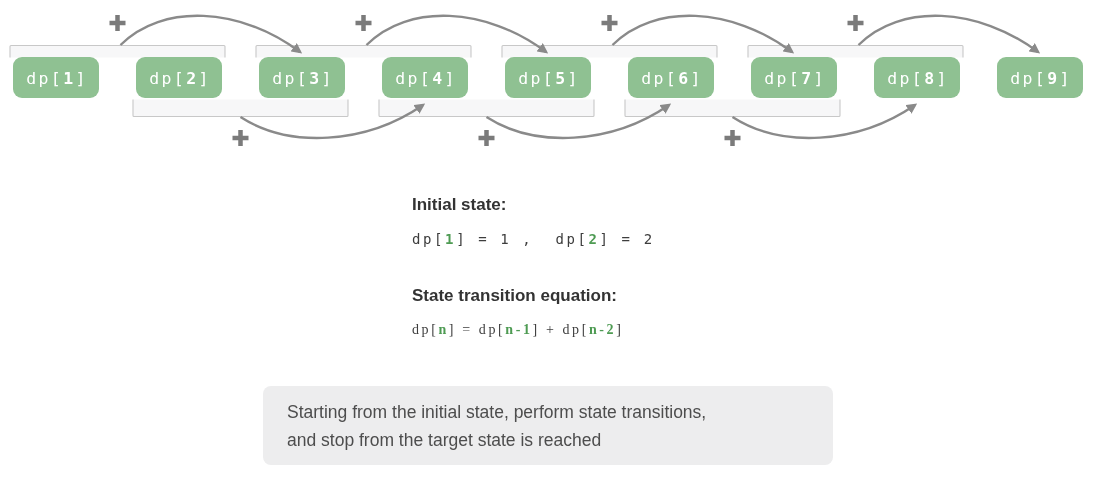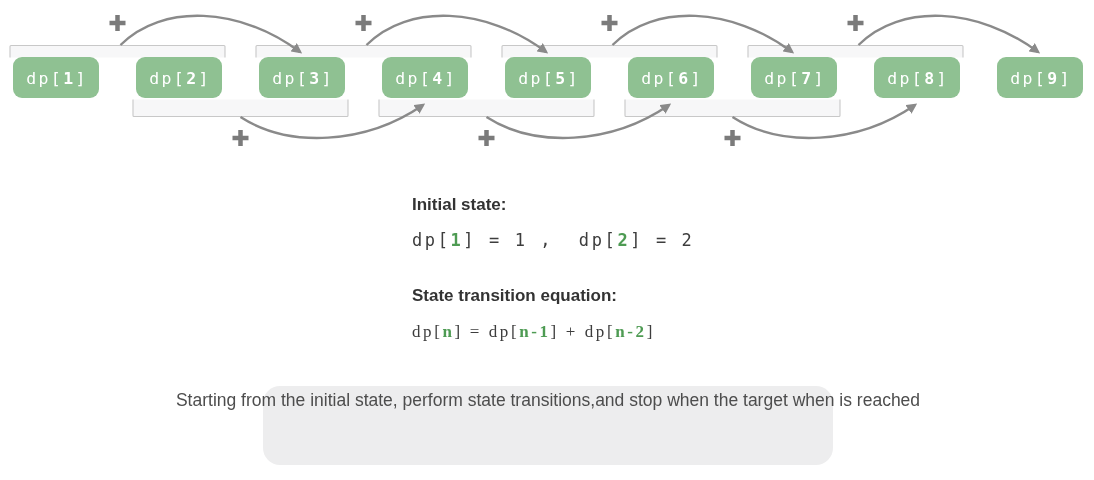--- a/index.html
+++ b/index.html
@@ -20,36 +20,36 @@
   .box-label .num{font-weight:bold;}
   .textblock{position:absolute;left:391px;margin-left:21px;}
   .heading{
     font-size:17px;
     font-weight:bold;
     color:#333333;
     line-height:1;
   }
   .code{
     font-family:"DejaVu Sans Mono", monospace;
-    font-size:17px;
+    font-size:14px;
     letter-spacing:2.6px;
     color:#3d3d3d;
     white-space:pre;
     line-height:1;
   }
   .code .tok-g{color:#4e9b53;font-weight:bold;}
   .callout{
     position:absolute;
     left:263px;top:386px;
     width:570px;height:79px;
     box-sizing:border-box;
     background:#ededee;
-    border-radius:17px;
+    border-radius:8px;
     display:flex;
-    flex-direction:row;
+    flex-direction:column;
     justify-content:center;
     padding:0 24px;
   }
   .callout-line{
     font-size:17.5px;
     color:#4d4d4d;
     line-height:1.6;
     white-space:nowrap;
   }
   .watermark-fragment{
@@ -113,21 +113,21 @@
   <div class="textblock heading" style="top:196px;">Initial state:</div>
 
   <div class="textblock code" style="top:232px;"><span class="tok-d">dp[</span><span class="tok-g">1</span><span class="tok-d">] = 1 ,  dp[</span><span class="tok-g">2</span><span class="tok-d">] = 2</span></div>
 
   <div class="textblock heading" style="top:287px;">State transition equation:</div>
 
   <div class="textblock code" style="top:323px;font-family:Liberation Serif, serif;"><span class="tok-d">dp[</span><span class="tok-g">n</span><span class="tok-d">] = dp[</span><span class="tok-g">n-1</span><span class="tok-d">] + dp[</span><span class="tok-g">n-2</span><span class="tok-d">]</span></div>
 
   <div class="callout">
     <div class="callout-line">Starting from the initial state, perform state transitions,</div>
-    <div class="callout-line">and stop when the target when is reached</div>
+    <div class="callout-line">and stop from the target state is reached</div>
   </div>
 
   <div class="watermark-fragment" style="left:970px;top:477px;width:8px;"></div>
   <div class="watermark-fragment" style="left:988px;top:477px;width:13px;"></div>
   <div class="watermark-fragment" style="left:1026px;top:477px;width:9px;"></div>
   <div class="watermark-fragment" style="left:1058px;top:477px;width:12px;"></div>
 
 </div>
 
 </body></html>

